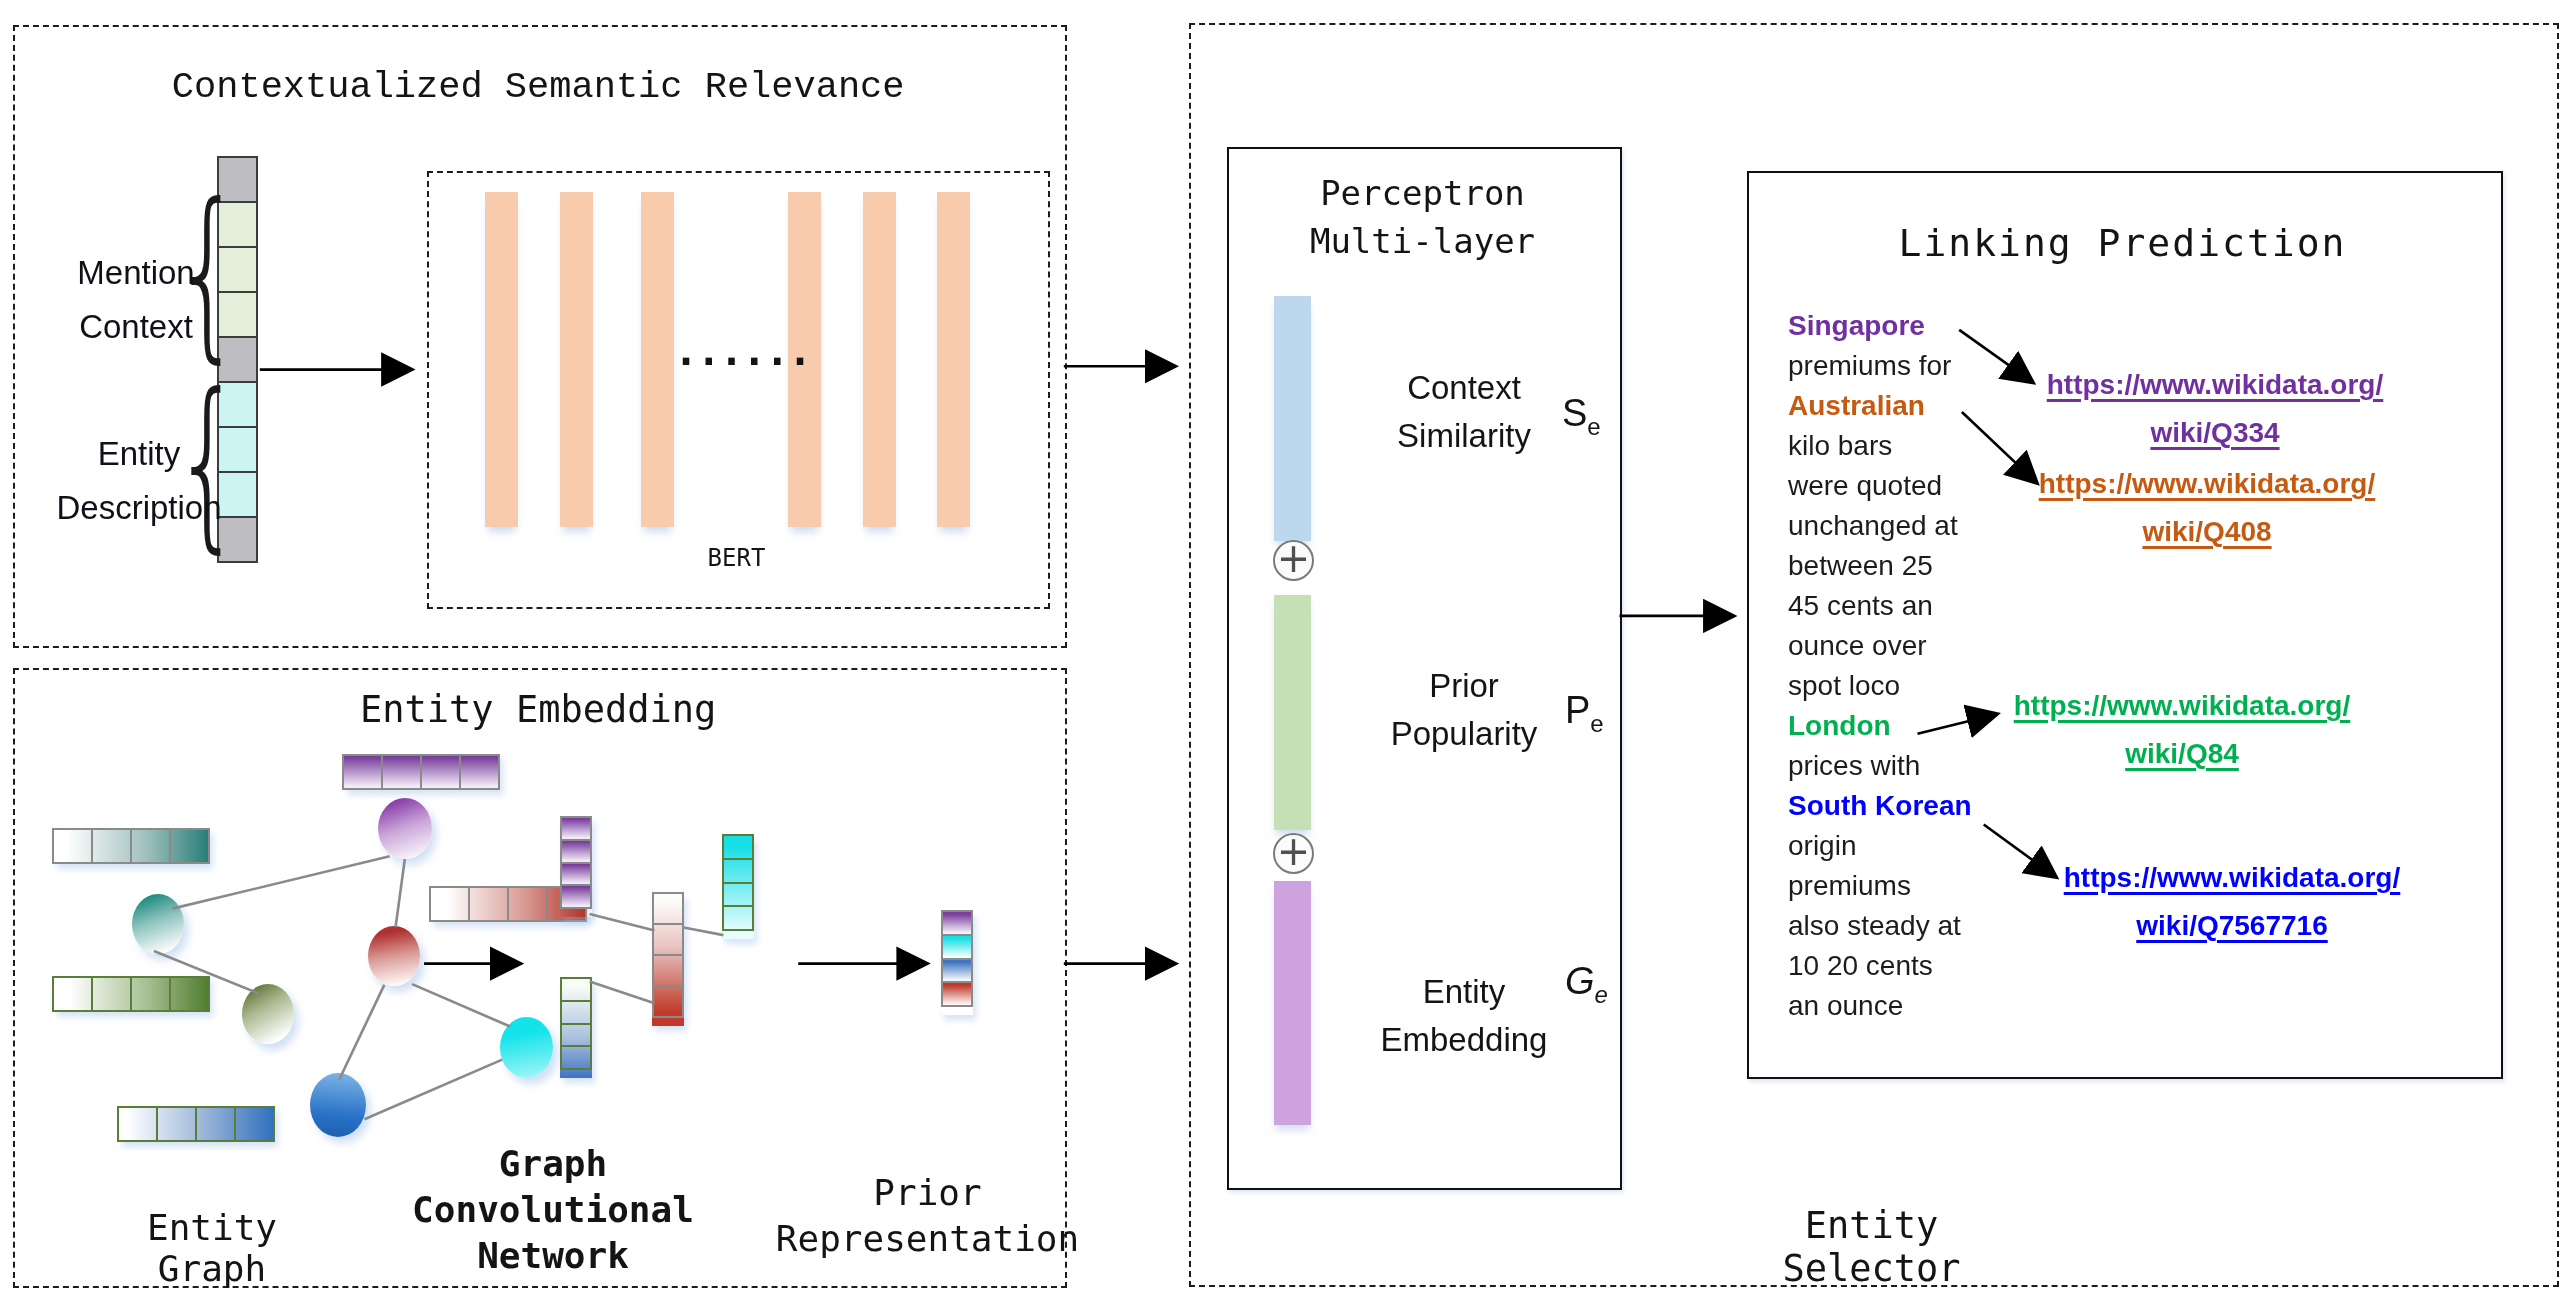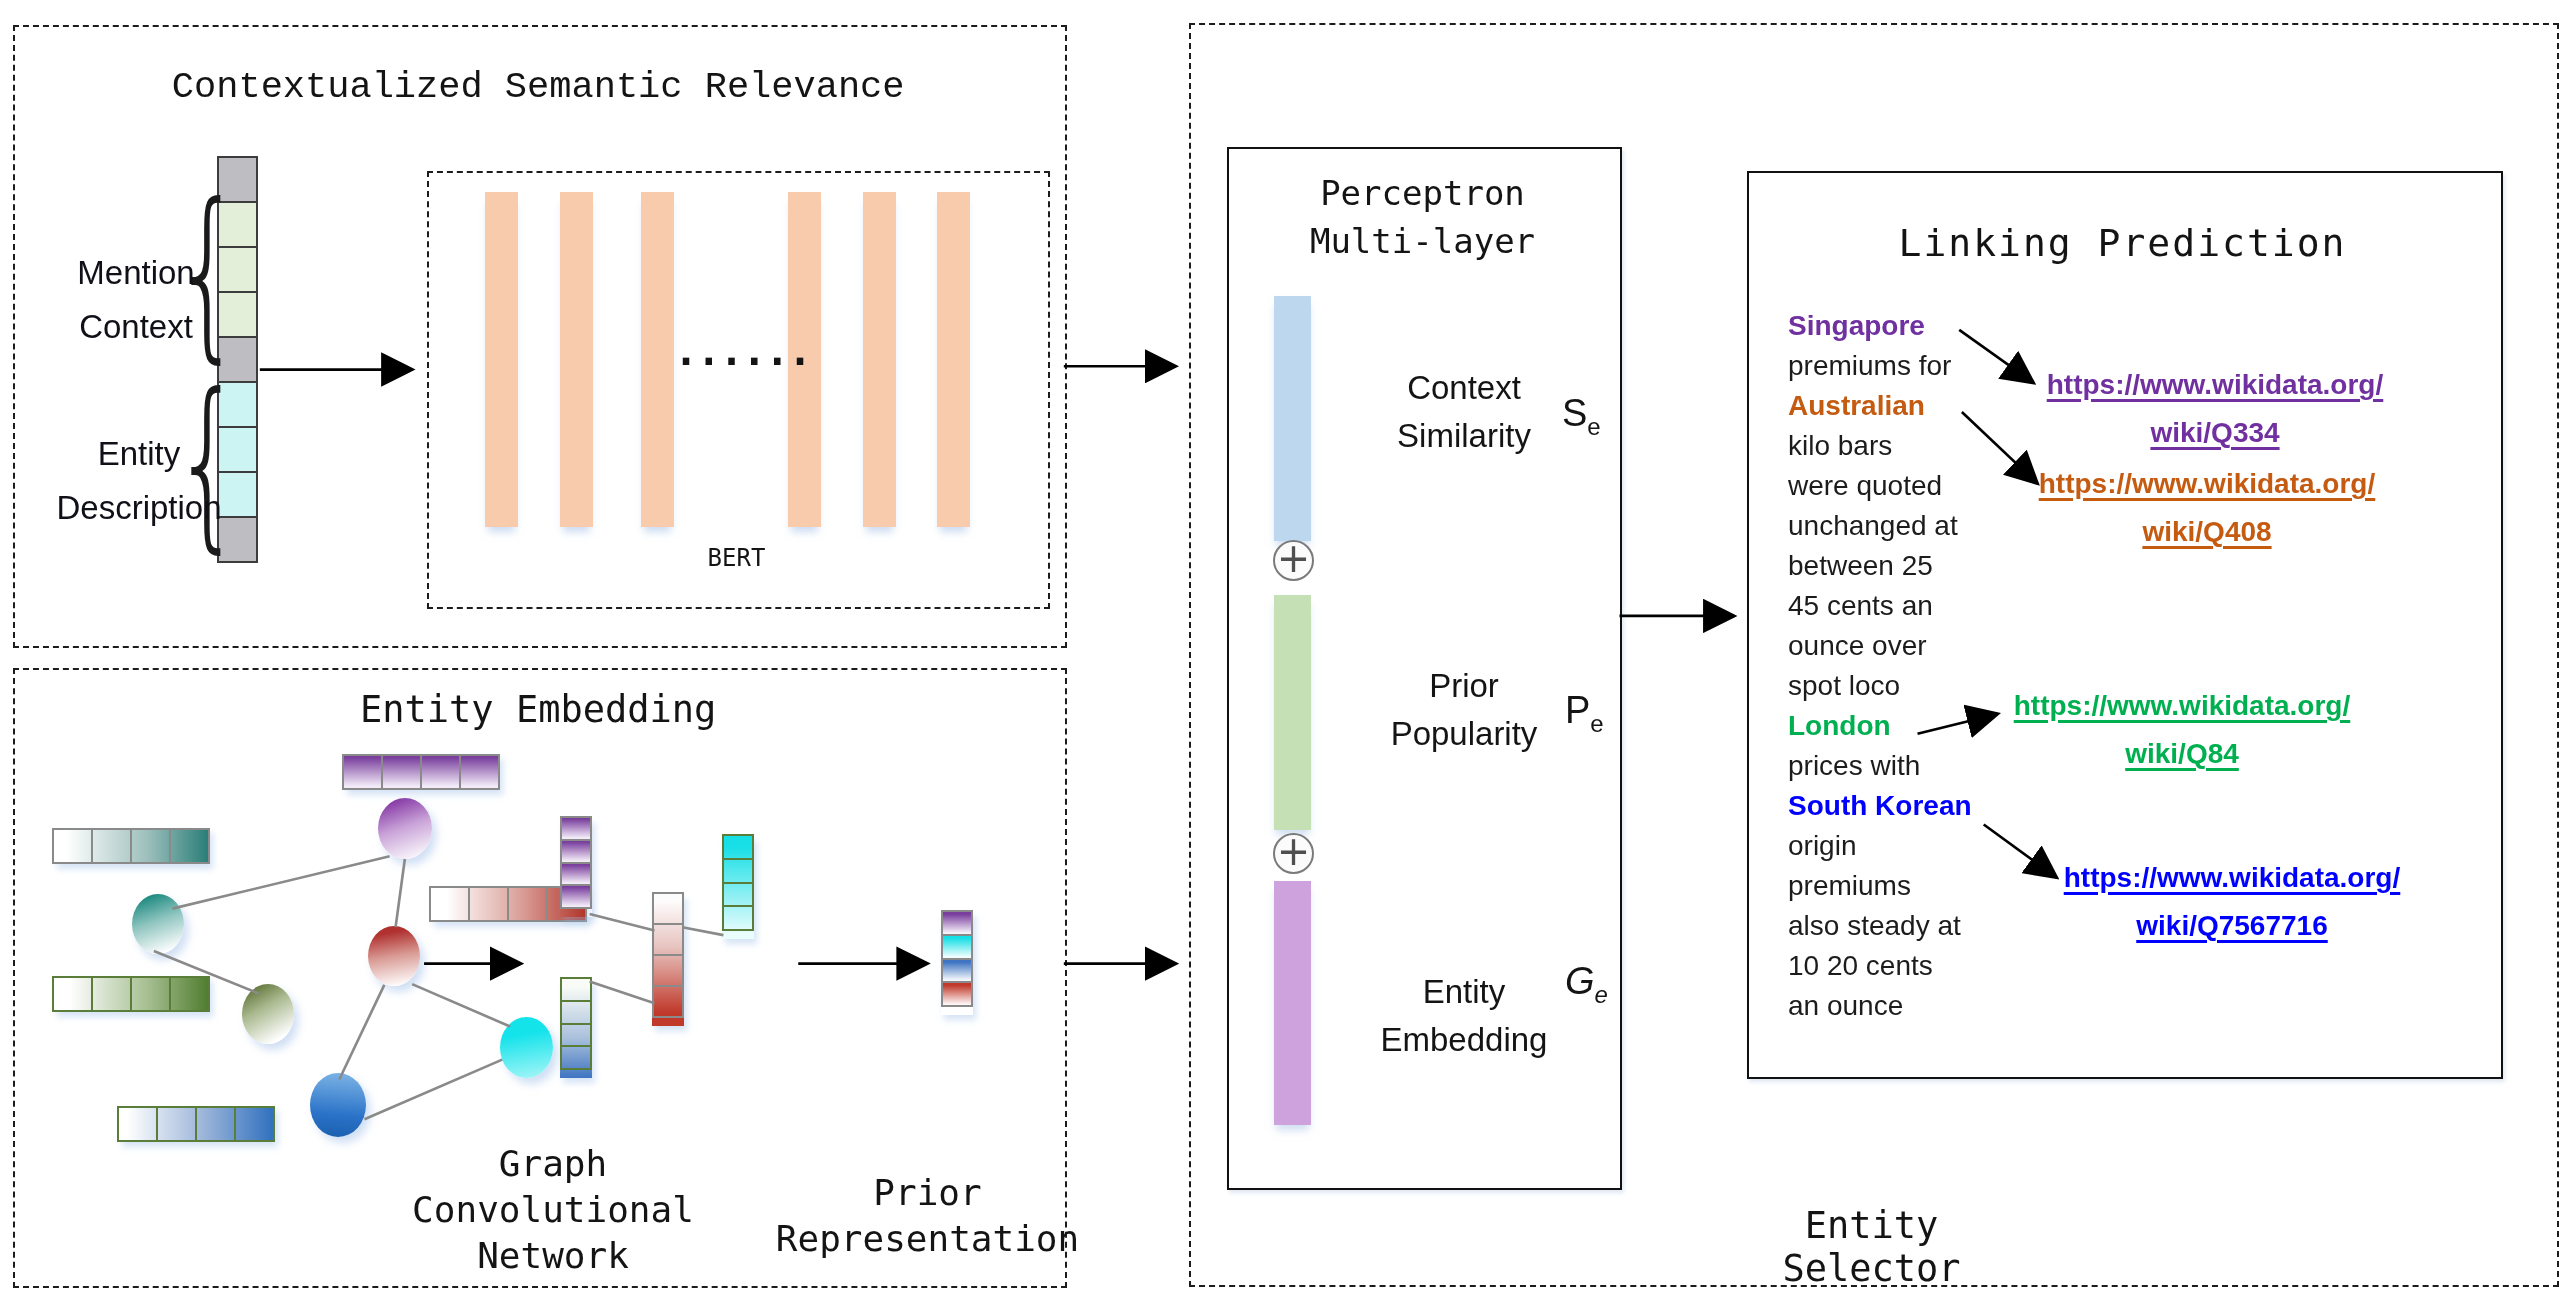--- a/index.html
+++ b/index.html
@@ -185,21 +185,22 @@
       <div class="cell"></div>
     </div>
 
   <div class="vvec vv-node" style="left:941px;top:912px;height:103px;">
     <div class="cell c1"></div>
       <div class="cell c2"></div>
       <div class="cell c3"></div>
       <div class="cell c4"></div>
     </div>
 
-  <div class="abs mono ctr" style="left:371px;top:1141px;width:364px;font-size:36px;line-height:46px;">
+  <div class="abs mono ctr" style="left:83px;top:1207px;width:258px;font-size:36px;">Entity Graph</div>
+  <div class="abs mono ctr" style="left:371px;top:1141px;width:364px;font-size:36px;line-height:46px;font-weight:bold;">
     <div>Graph</div>
     <div>Convolutional</div>
     <div>Network</div>
   </div>
   <div class="abs mono ctr" style="left:742px;top:1170px;width:371px;font-size:36px;line-height:46px;">
     <div>Prior</div>
     <div>Representation</div>
   </div>
 
   <div class="abs mono ctr" style="left:1227px;top:169px;width:391px;font-size:34px;line-height:48px;">

